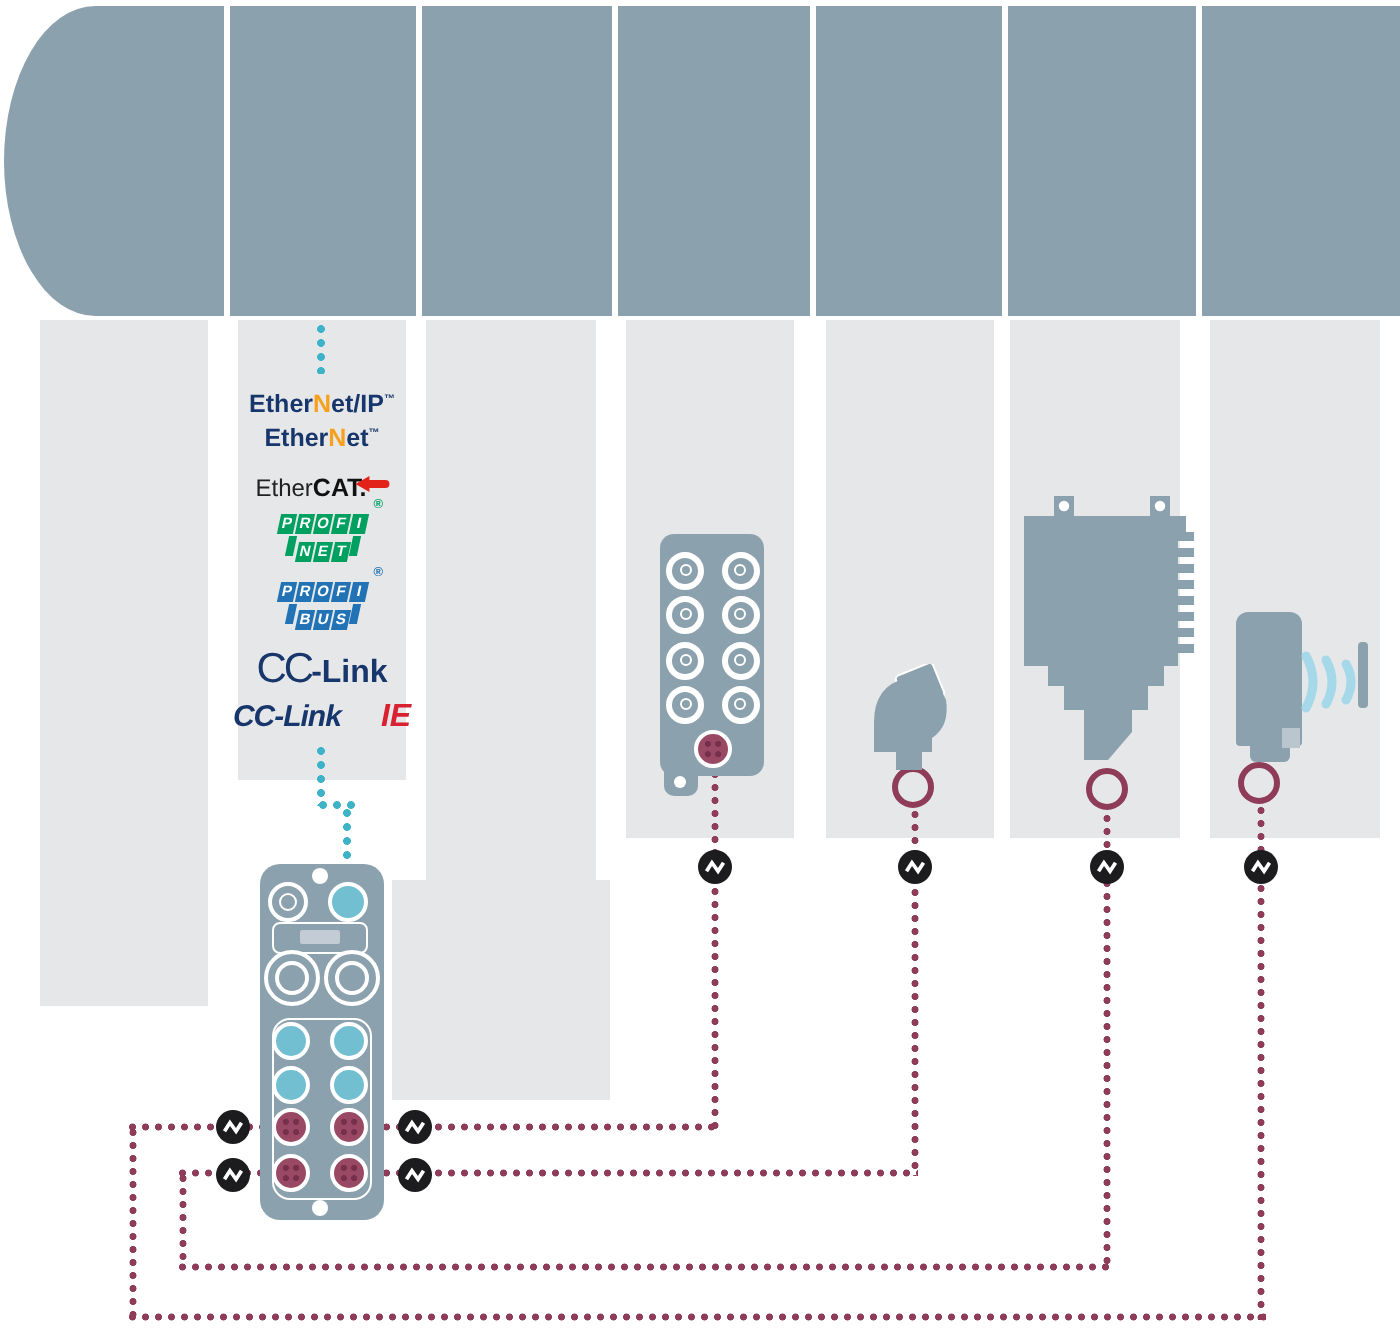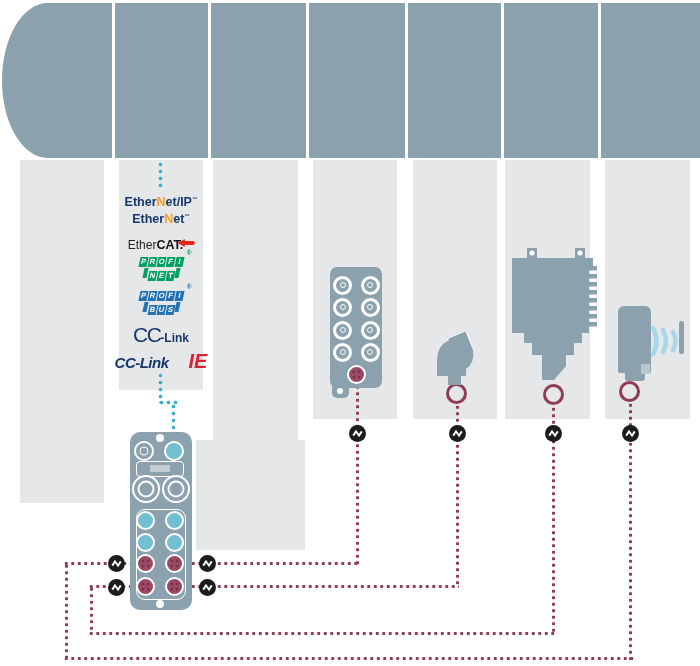--- a/index.html
+++ b/index.html
@@ -56,24 +56,24 @@
   .lbox{display:inline-block;width:8px;height:10px;line-height:10.5px;font-size:7.5px;
         font-weight:bold;color:#fff;text-align:center;transform:skewX(-12deg);
         margin:0 0.5px;font-family:"Liberation Sans",sans-serif;}
   .stub{width:4px;}
   .pnet .lbox{background:var(--profinetGreen);}
   .pbus .lbox{background:var(--profibusBlue);}
   .reg{position:absolute;right:-8px;top:-4px;font-size:6.5px;font-weight:bold;}
   .pnet .reg{color:var(--profinetGreen);}
   .pbus .reg{color:var(--profibusBlue);}
   .cclink .cc{font-size:21px;font-weight:500;letter-spacing:-1.5px;}
-  .cclink .rest{font-size:12px;font-weight:bold;}
+  .cclink .rest{font-size:16px;font-weight:bold;}
   .cclinkie{font-style:italic;}
   .cclinkie .base{font-size:15px;font-weight:bold;letter-spacing:-0.5px;}
-  .cclinkie .ie{font-size:20px;font-weight:bold;color:var(--cclinkRed);margin-left:20px;}
+  .cclinkie .ie{font-size:16px;font-weight:bold;color:var(--cclinkRed);margin-left:20px;}
 
   
   .master{position:absolute;left:130px;top:432px;width:62px;height:178px;
           background:var(--slate);border-radius:10px;}
   .m-hole{position:absolute;width:8px;height:8px;border-radius:50%;background:#fff;}
   .ring-port{position:absolute;border-radius:50%;border:2px solid #fff;background:var(--slate);}
   .ring-port::after{content:"";position:absolute;left:50%;top:50%;transform:translate(-50%,-50%);
           width:7px;height:7px;border:1.5px solid #fff;border-radius:50%;}
   .m-port-tr{position:absolute;width:16px;height:16px;border-radius:50%;border:2px solid #fff;
           background:var(--tealPort);}

